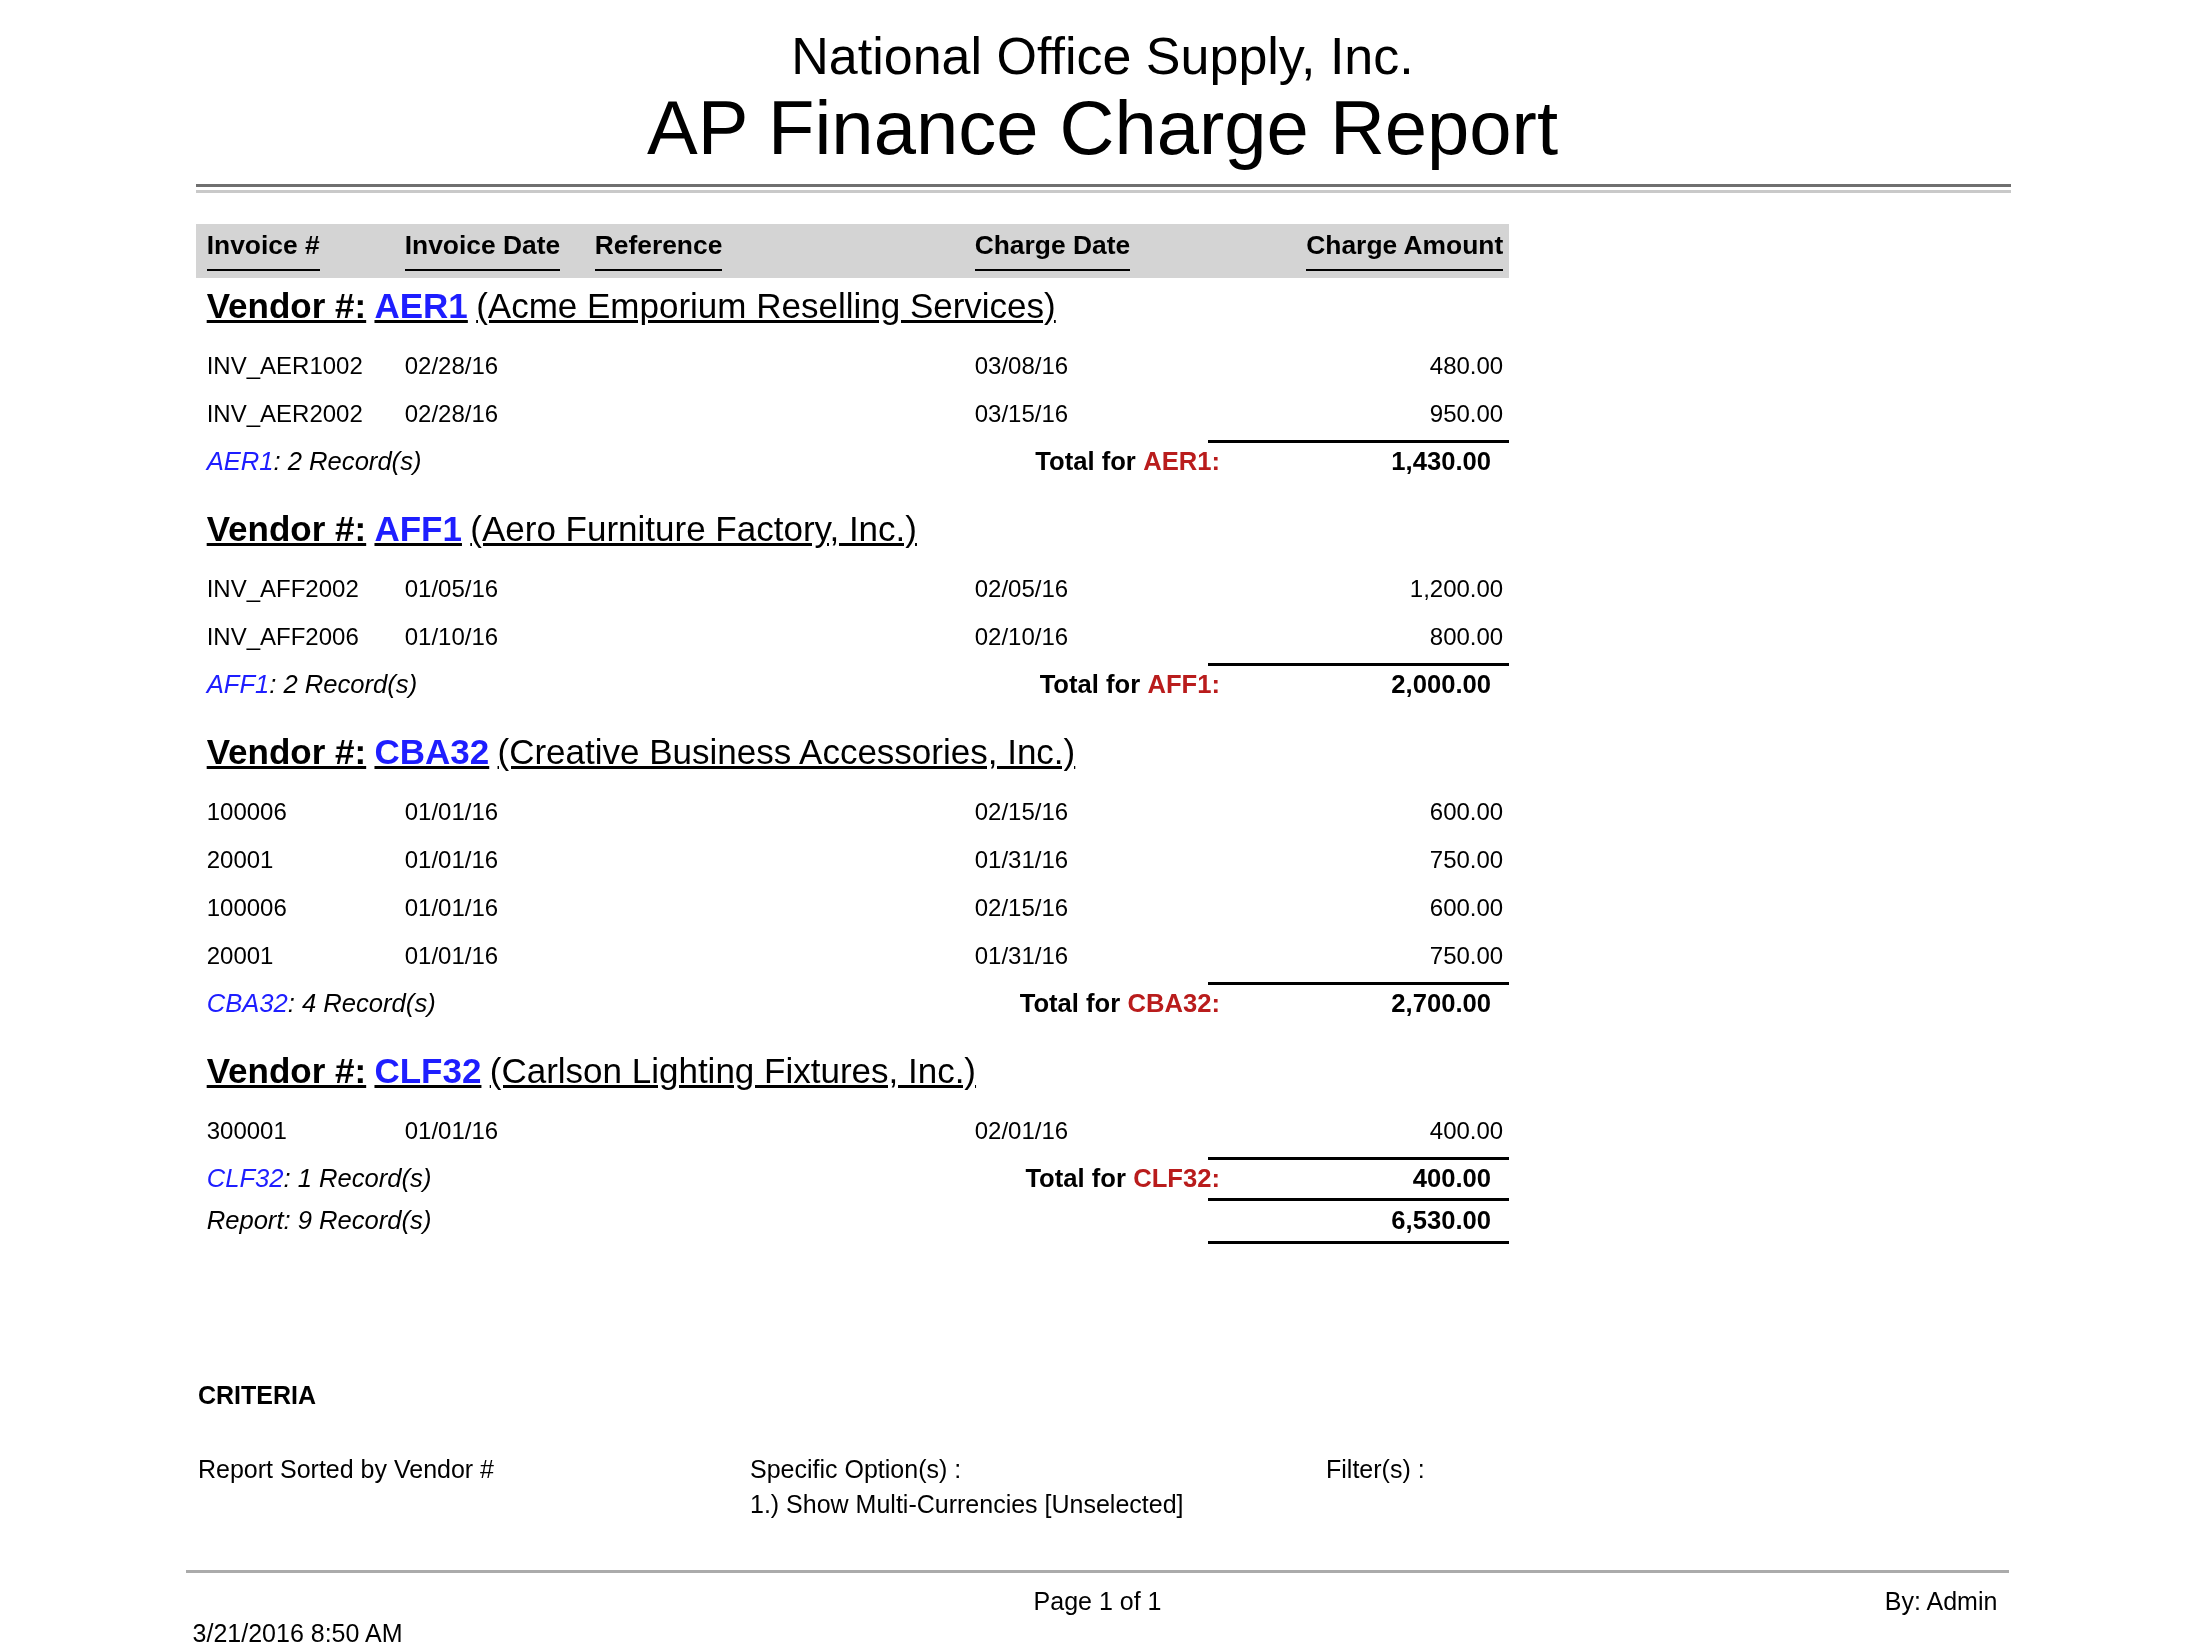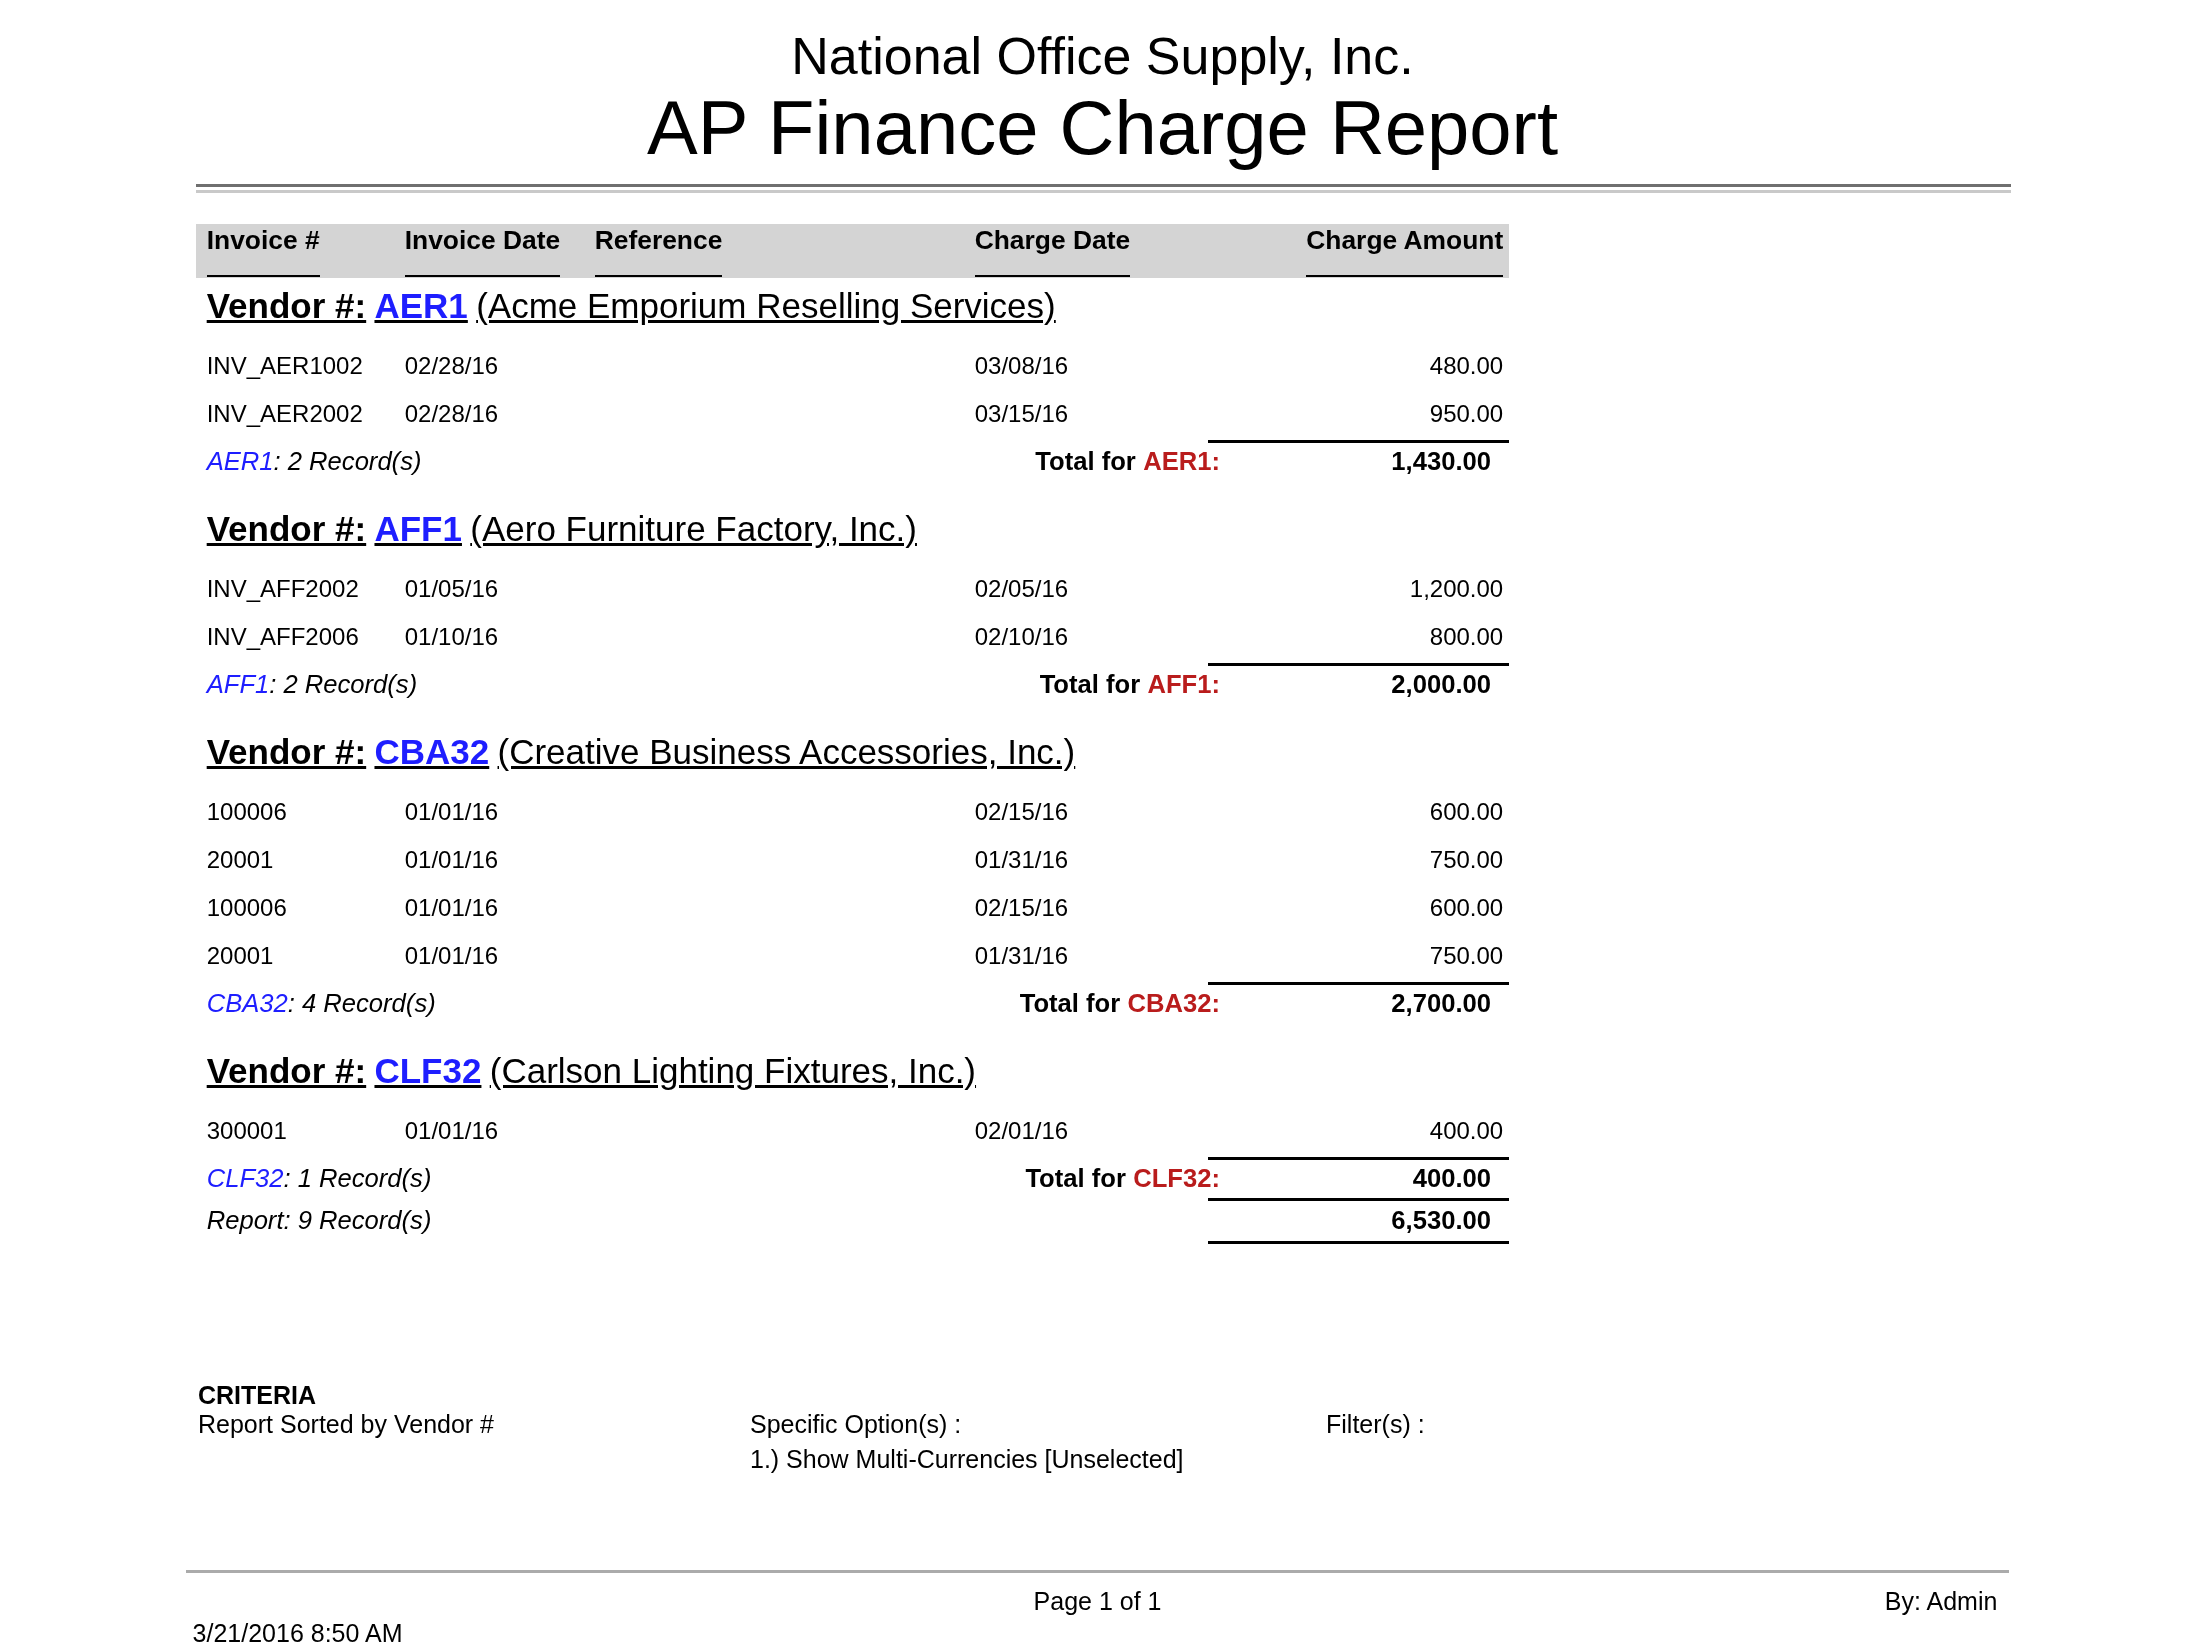--- a/index.html
+++ b/index.html
@@ -48,21 +48,21 @@
   .thead {
     margin-top: 30.5px;
     background: #d4d4d4;
     height: 54px;
     font-size: 26.4px;
     font-weight: bold;
   }
   .thead .u {
     display: inline-block;
     border-bottom: 2.5px solid #000;
-    padding-bottom: 19px;
+    padding-bottom: 8px;
   }
   .cell-right { text-align: right; }
 
   .vendor-heading {
     margin: 8.3px 0 28px 10.7px;
     height: 28px;
     font-size: 35px;
     font-weight: bold;
     white-space: nowrap;
     text-decoration: underline;
@@ -101,21 +101,21 @@
 
   
   .criteria {
     position: absolute;
     left: 198px;
     top: 1381px;
     width: 1815px;
     font-size: 25px;
   }
   .criteria-heading { font-size: 25px; font-weight: bold; }
-  .criteria-row { position: relative; height: 33px; }
+  .criteria-row { position: relative; margin-top: 45px; height: 33px; }
   .crit-col1 { position: absolute; left: 0; white-space: nowrap; }
   .crit-col2 { position: absolute; left: 552px; white-space: nowrap; }
   .crit-col3 { position: absolute; left: 1128px; white-space: nowrap; }
   .criteria-row2 { position: relative; height: 33px; margin-top: 1.7px; }
 
   
   .footer-rule {
     position: absolute;
     left: 186px; top: 1570px;
     width: 1823px; height: 3.3px;

